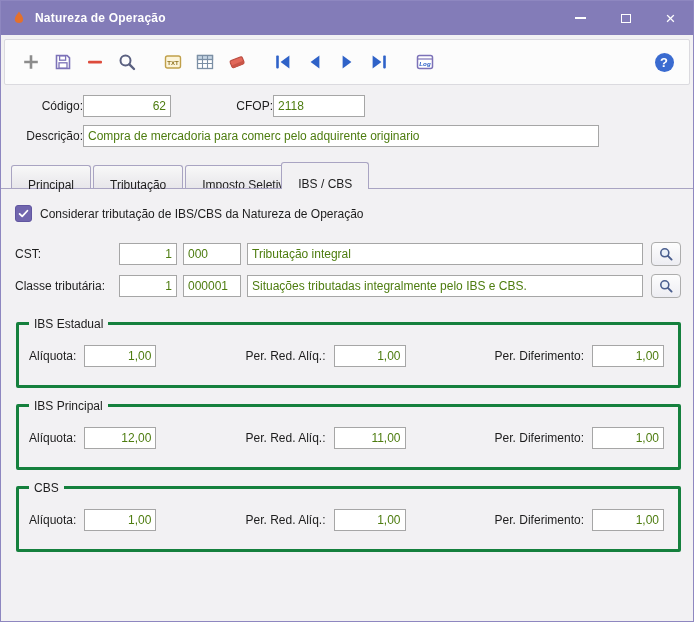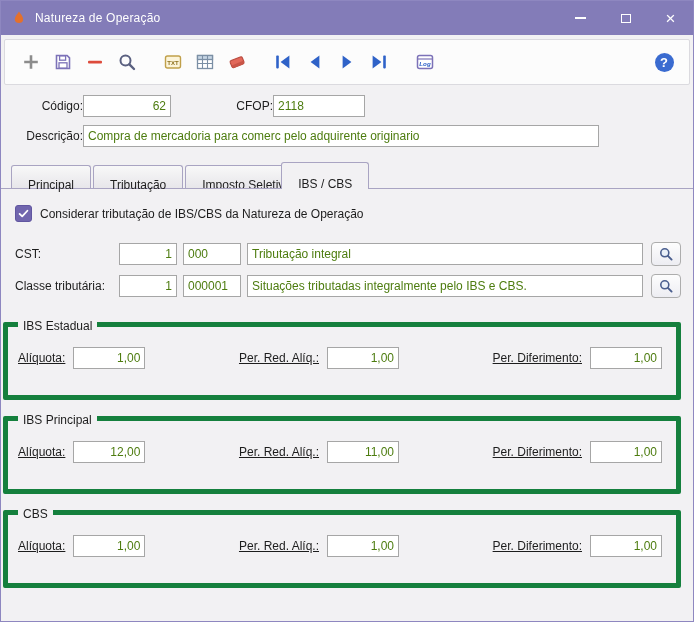--- a/index.html
+++ b/index.html
@@ -5,21 +5,21 @@
   * { box-sizing: border-box; margin: 0; padding: 0; }
   html,body { background:#cfcfcf; font-family:"Liberation Sans", sans-serif; }
   .window {
     width:694px; height:622px; background:#F2F1F3;
     border:1px solid #8E87C0; display:flex; flex-direction:column;
     font-size:12px; color:#1d1d1d; overflow:hidden;
   }
   
   .titlebar { height:34px; background:#837CB8; display:flex; align-items:center; padding-left:10px; flex:0 0 auto; }
   .app-icon { width:16px; height:16px; display:inline-flex; }
-  .titlebar .title { color:#fff; font-weight:normal; margin-left:8px; font-size:12px; letter-spacing:.2px; }
+  .titlebar .title { color:#fff; font-weight:bold; margin-left:8px; font-size:12px; letter-spacing:.2px; }
   .win-controls { margin-left:auto; display:flex; height:100%; }
   .win-btn { width:45px; height:100%; display:flex; align-items:center; justify-content:center; color:#fff; cursor:pointer; }
   .glyph-min { width:11px; height:2px; background:#fff; display:block; }
   .glyph-max { width:10px; height:9px; border:1.5px solid #fff; display:block; }
   .win-btn.close span { font-size:17px; line-height:1; }
   
   .toolbar { margin:4px 3px 2px 3px; background:#FCFCFC; border:1px solid #DBDADF; border-radius:2px;
     height:46px; display:flex; align-items:center; padding:0 10px; flex:0 0 auto; }
   .tb { width:32px; height:30px; border:none; background:transparent; display:flex; align-items:center; justify-content:center; cursor:pointer; border-radius:3px; }
   .tb svg { width:20px; height:20px; }
@@ -50,25 +50,25 @@
   .checkbox.checked svg { visibility:visible; }
   .cblabel { margin-left:8px; }
   .lookup-row { display:flex; align-items:center; margin:0 12px 8px 14px; }
   .lookup-row .rlabel { width:104px; flex:0 0 auto; }
   .w-code { width:58px; margin-right:6px; }
   .w-code2 { width:58px; margin-right:6px; }
   .w-descfield { flex:1 1 auto; margin-right:8px; }
   .lookup-btn { width:30px; height:24px; border:1px solid #ADADAD; border-radius:4px; background:linear-gradient(#FDFDFD,#EDEDF2); display:flex; align-items:center; justify-content:center; cursor:pointer; flex:0 0 auto; }
   .lookup-btn svg { width:16px; height:16px; }
   
-  .group { position:relative; border:5px solid #15803d; border-radius:2px; margin:16px 12px 0 2px; padding:20px 14px 26px 10px; }
+  .group { position:relative; border:3px solid #15803d; border-radius:2px; margin:16px 12px 0 15px; padding:20px 14px 18px 10px; }
   .group .legend { position:absolute; top:-8px; left:10px; background:#F2F1F3; padding:0 5px; }
   .grow { display:flex; align-items:center; justify-content:space-between; }
   .fpair { display:flex; align-items:center; }
-  .fpair .glabel { margin-right:8px;text-decoration:underline; }
+  .fpair .glabel { margin-right:8px; }
   .w-val { width:72px; }
   .filler { flex:1 1 auto; }
 </style>
 </head>
 <body>
 
 <div class="window">
 
   <div class="titlebar">
     <span class="app-icon">

